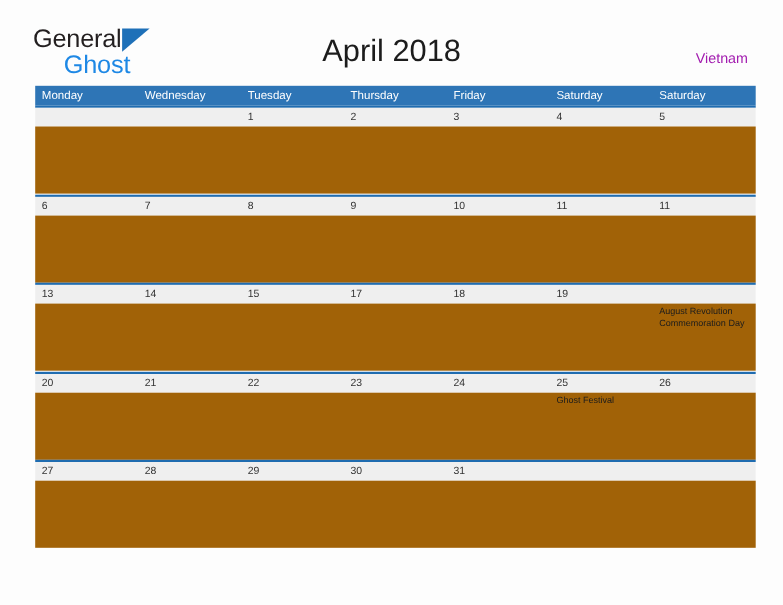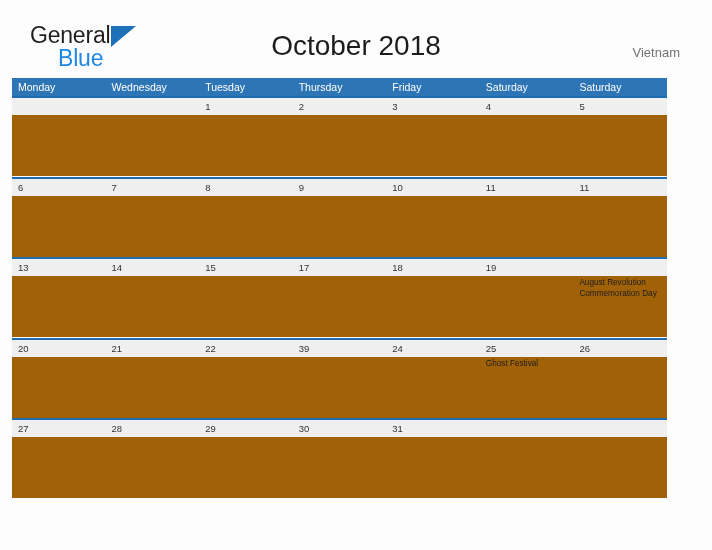--- a/index.html
+++ b/index.html
@@ -68,27 +68,27 @@
     font-size: 28px;
     color: #1c1c1c;
     font-weight: normal;
     margin: 0;
   }
   .country {
     position: absolute;
     right: 32px;
     top: 45px;
     font-size: 13px;
-    color: #737373;
+    color: #a21caf;
   }
 
   
   .calendar {
     position: absolute;
-    left: 12px;
+    left: 32px;
     top: 78px;
     width: 655px;
   }
   .weekday-row {
     display: flex;
     background: #2e75b6;
     height: 18px;
   }
   .weekday {
     width: 93.57px;
@@ -144,24 +144,24 @@
 </style>
 </head>
 <body>
 
 <div class="page-header">
 
   <div class="brand">
     <span class="brand-row1">
       <span class="brand-general">General</span><span class="brand-mark"></span>
     </span>
-    <span class="brand-row2">Blue</span>
-  </div>
-
-  <h1 class="cal-title">October 2018</h1>
+    <span class="brand-row2">Ghost</span>
+  </div>
+
+  <h1 class="cal-title">April 2018</h1>
 
   <div class="country">Vietnam</div>
 
 </div>
 
 <div class="calendar">
 
   <div class="weekday-row">
     <div class="weekday">Monday</div>
     <div class="weekday">Wednesday</div>
@@ -274,21 +274,21 @@
           <div class="event">August Revolution Commemoration Day</div>
         </div>
     </div>
   </div>
 
   <div class="week">
     <div class="week-dates">
       <div class="daynum">20</div>
       <div class="daynum">21</div>
       <div class="daynum">22</div>
-      <div class="daynum">39</div>
+      <div class="daynum">23</div>
       <div class="daynum">24</div>
       <div class="daynum">25</div>
       <div class="daynum">26</div>
     </div>
     <div class="week-body">
       <div class="dayevents">
           <div class="event"></div>
         </div>
       <div class="dayevents">
           <div class="event"></div>

